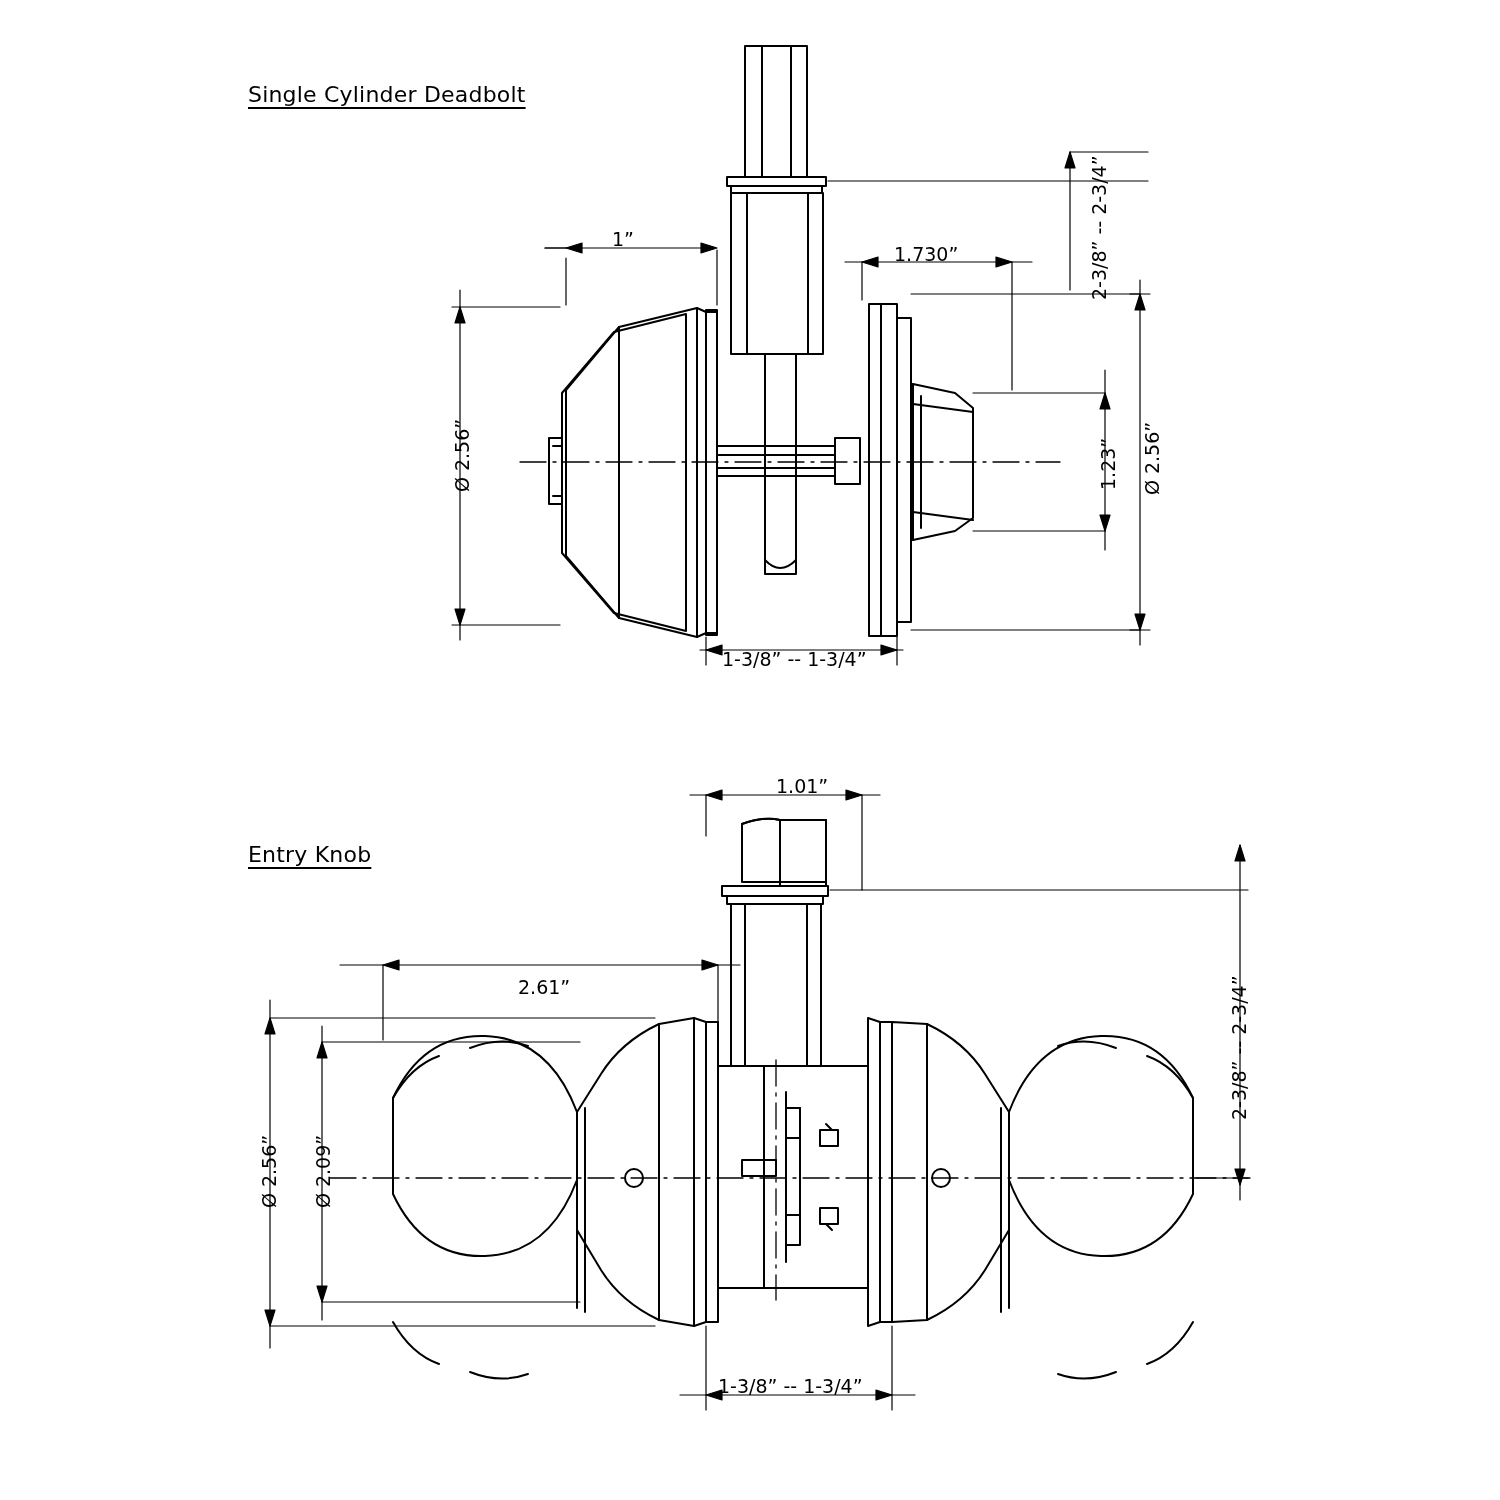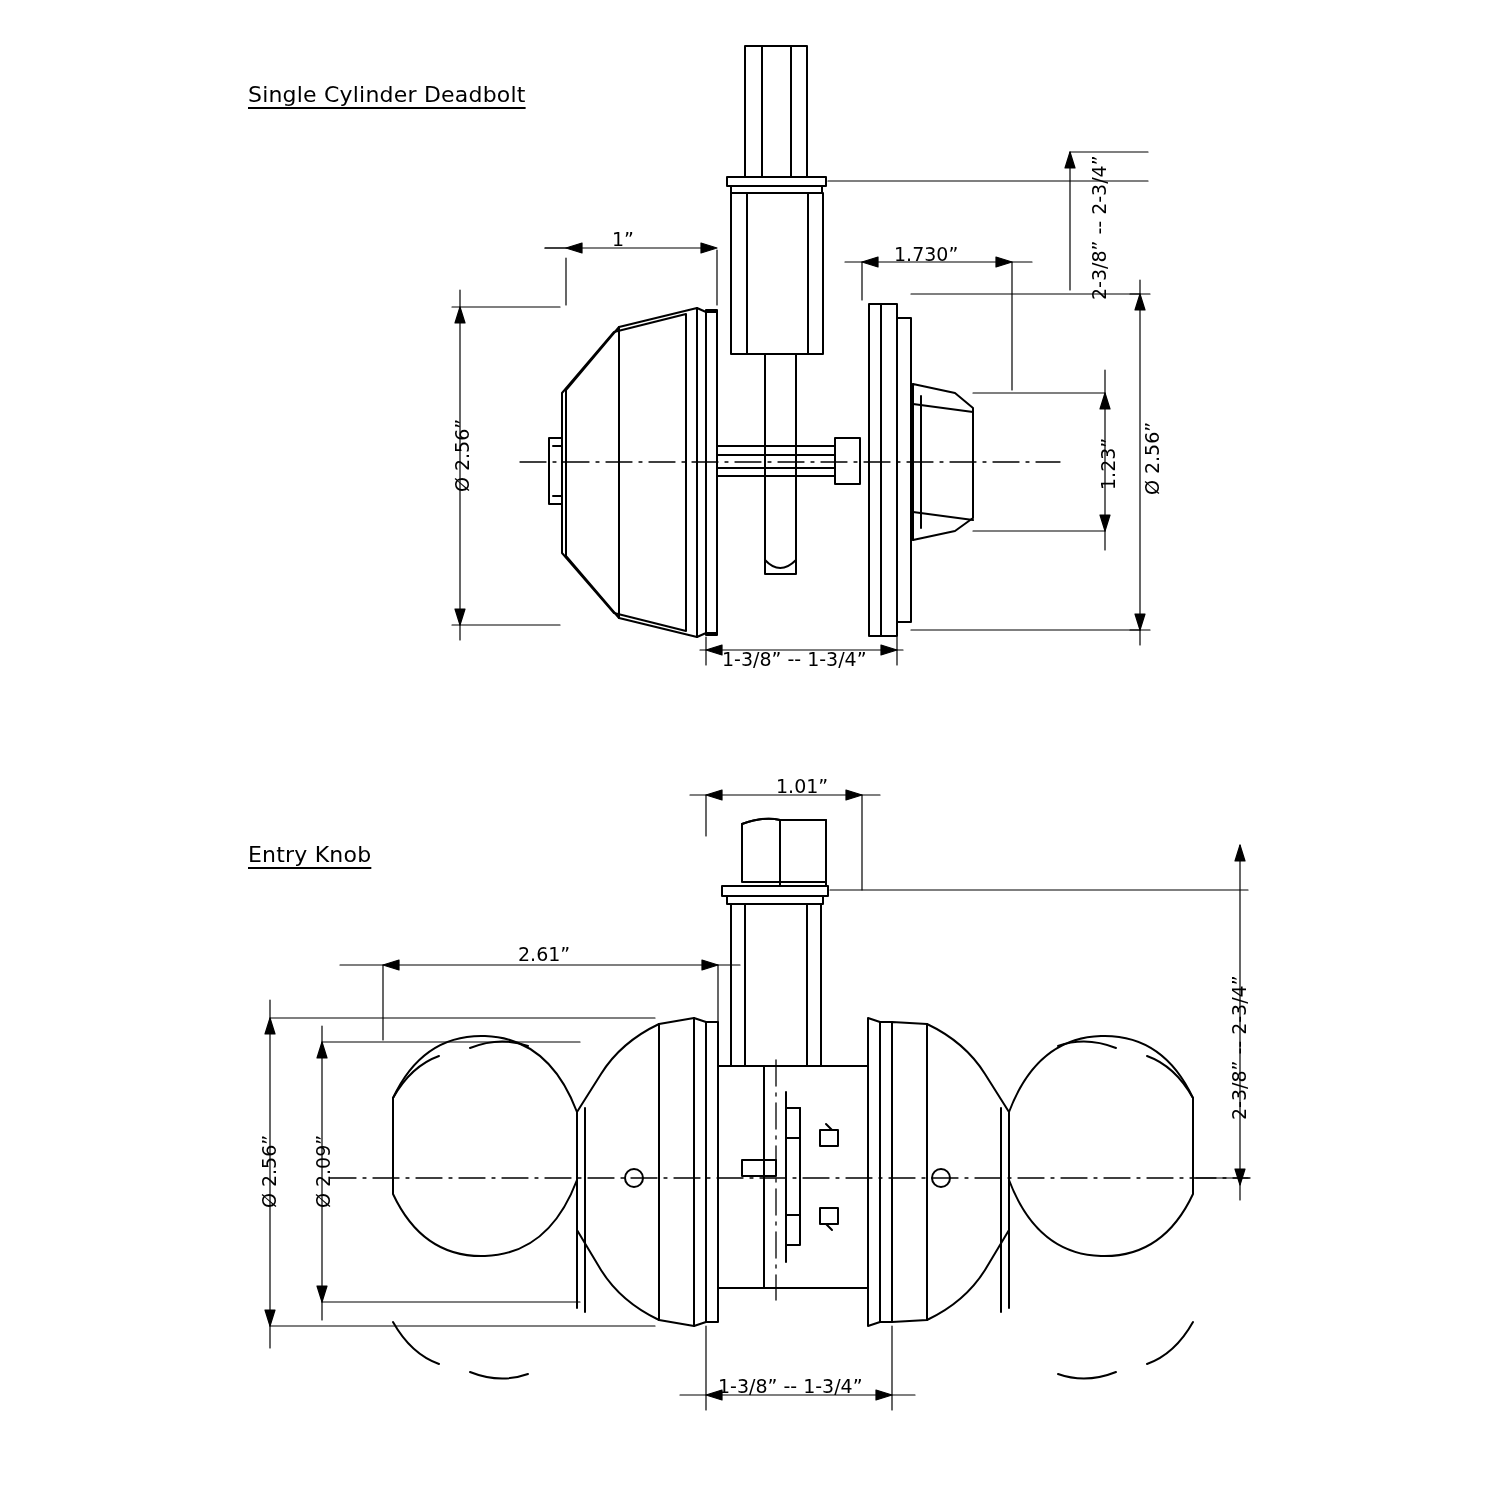--- a/index.html
+++ b/index.html
@@ -291,21 +291,21 @@
   <div class="dim vert" id="db-dia-left" style="left:451px; top:492px;">Ø 2.56”</div>
 
   <div class="dim vert" id="db-dia-right" style="left:1141px; top:495px;">Ø 2.56”</div>
 
   <div class="dim vert" id="db-123" style="left:1097px; top:490px;">1.23”</div>
 
   <div class="dim" id="db-thickness" style="left:722px; top:648px;">1-3/8” -- 1-3/4”</div>
 
   <div class="dim" id="kb-101" style="left:763px; top:775px;margin-left:13px;">1.01”</div>
 
-  <div class="dim" id="kb-261" style="left:518px; top:943px;">2.61”</div>
+  <div class="dim" id="kb-261" style="left:518px; top:976px;">2.61”</div>
 
   <div class="dim vert" id="kb-dia256" style="left:258px; top:1208px;">Ø 2.56”</div>
 
   <div class="dim vert" id="kb-dia209" style="left:312px; top:1208px;">Ø 2.09”</div>
 
   <div class="dim vert" id="kb-backset" style="left:1228px; top:1120px;">2-3/8” -- 2-3/4”</div>
 
   <div class="dim" id="kb-thickness" style="left:718px; top:1375px;">1-3/8” -- 1-3/4”</div>
 
 </div>

